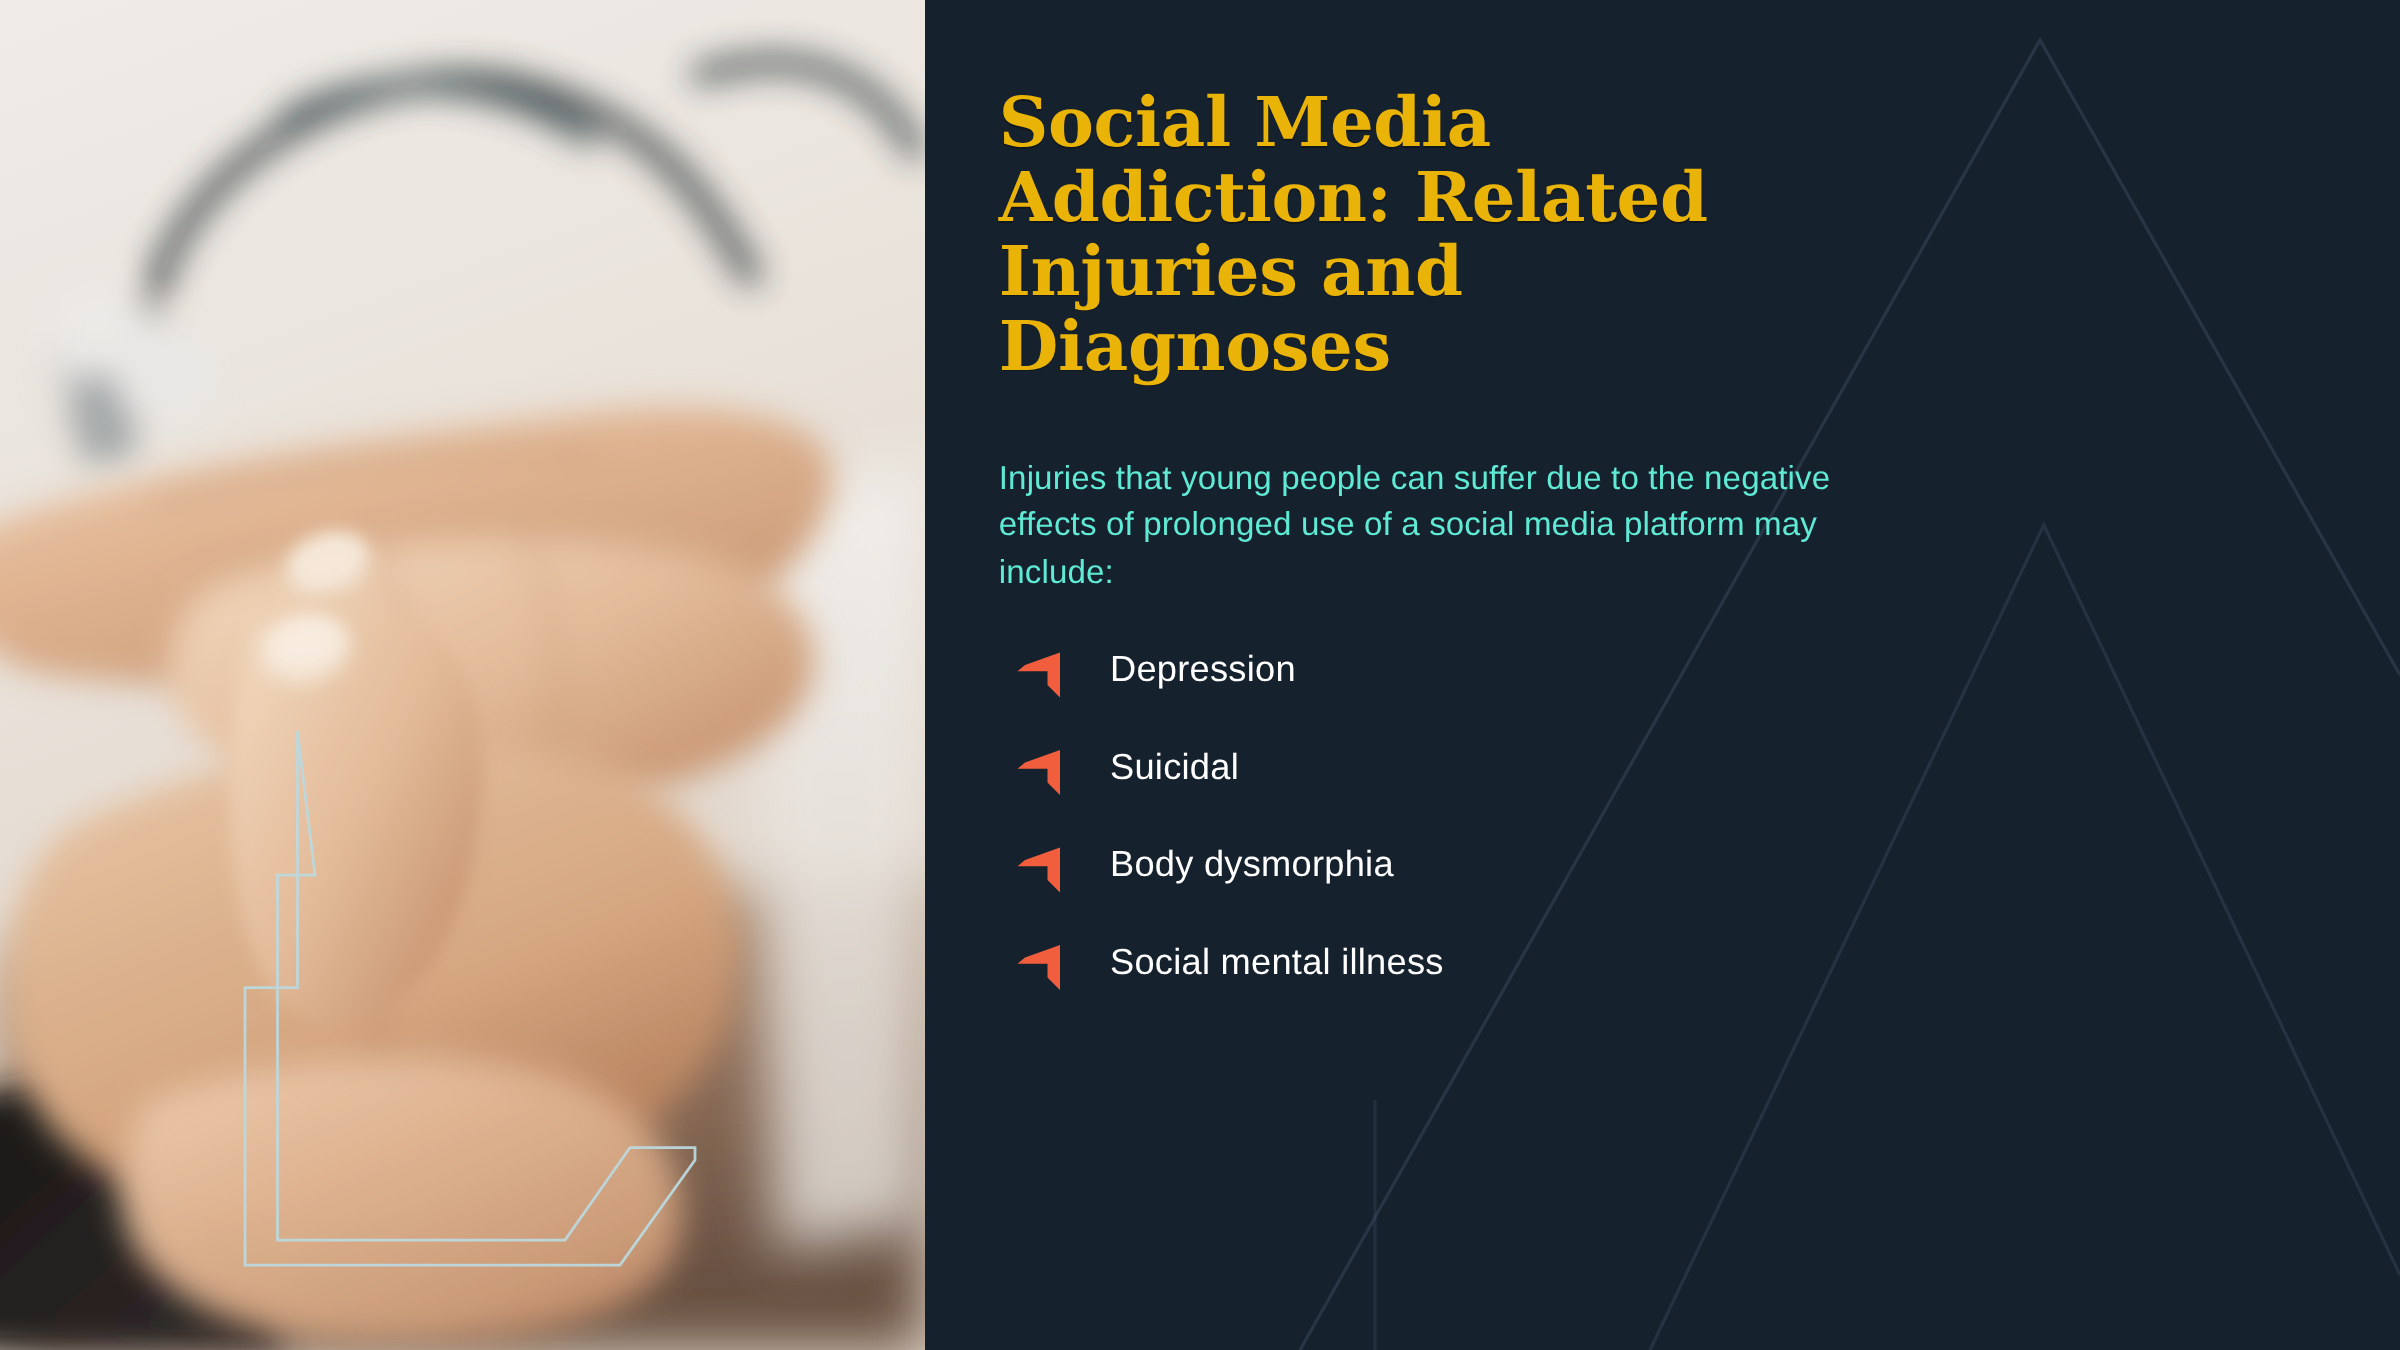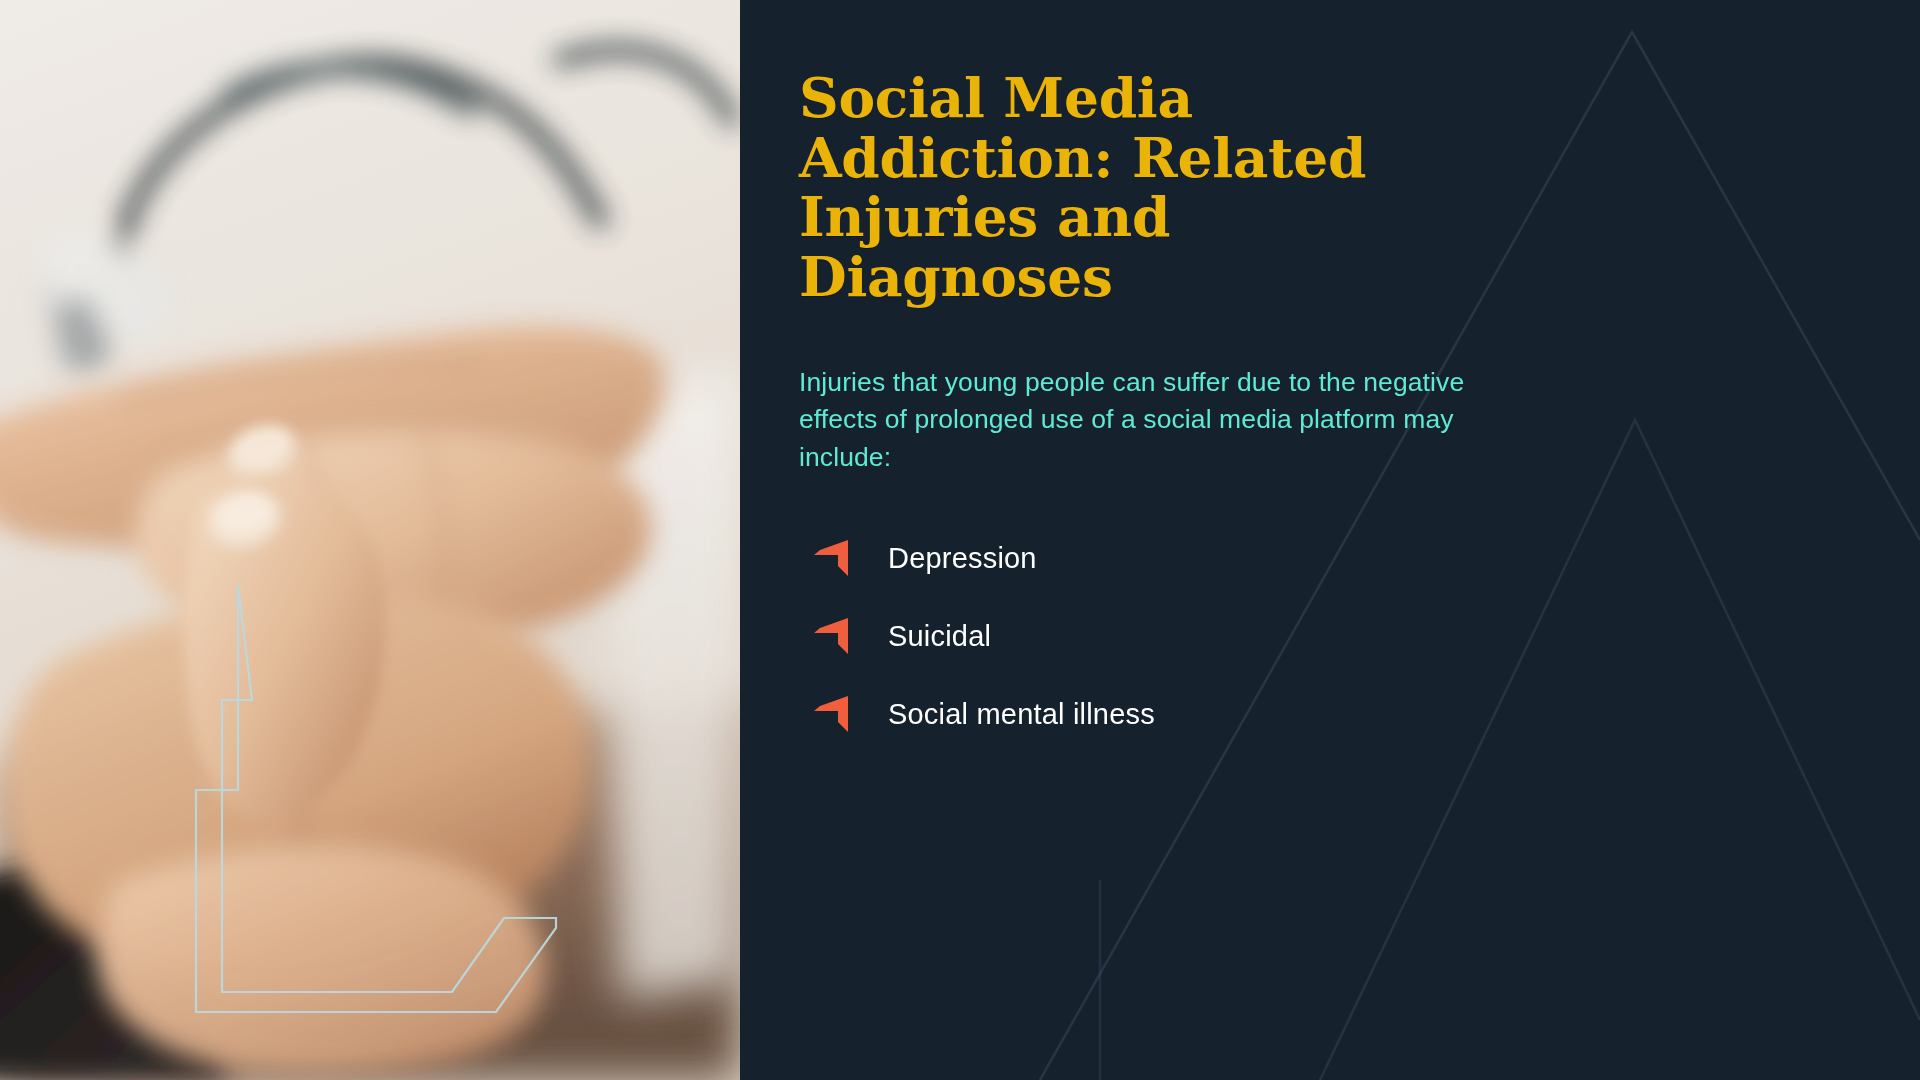--- a/index.html
+++ b/index.html
@@ -91,21 +91,20 @@
     letter-spacing:0.1px;
   }
 
   
   .bullets {
     list-style:none;
     margin-top:43px;
   }
   .bullet-item {
     display:flex;
-    align-items:center;
     height:78px;
   }
   .bullet-marker {
     flex:0 0 auto;
     width:42px; height:42px;
     margin-left:13px;
     margin-right:34px;
     position:relative;
     top:-2px;
   }
@@ -277,20 +276,28 @@
 
         <li class="bullet-item">
           <span class="bullet-marker">
             <svg viewBox="0 0 42 42" aria-hidden="true">
               <path d="M8,14 L36,4 L36,40 L26,30 L26,19 L2,19 Z" fill="#F05E3E"></path>
             </svg>
           </span>
           <span class="bullet-label">Suicidal</span>
         </li>
 
+        <li class="bullet-item">
+          <span class="bullet-marker">
+            <svg viewBox="0 0 42 42" aria-hidden="true">
+              <path d="M8,14 L36,4 L36,40 L26,30 L26,19 L2,19 Z" fill="#F05E3E"></path>
+            </svg>
+          </span>
+          <span class="bullet-label">Body dysmorphia</span>
+        </li>
 
 
 
         <li class="bullet-item">
           <span class="bullet-marker">
             <svg viewBox="0 0 42 42" aria-hidden="true">
               <path d="M8,14 L36,4 L36,40 L26,30 L26,19 L2,19 Z" fill="#F05E3E"></path>
             </svg>
           </span>
           <span class="bullet-label">Social mental illness</span>

